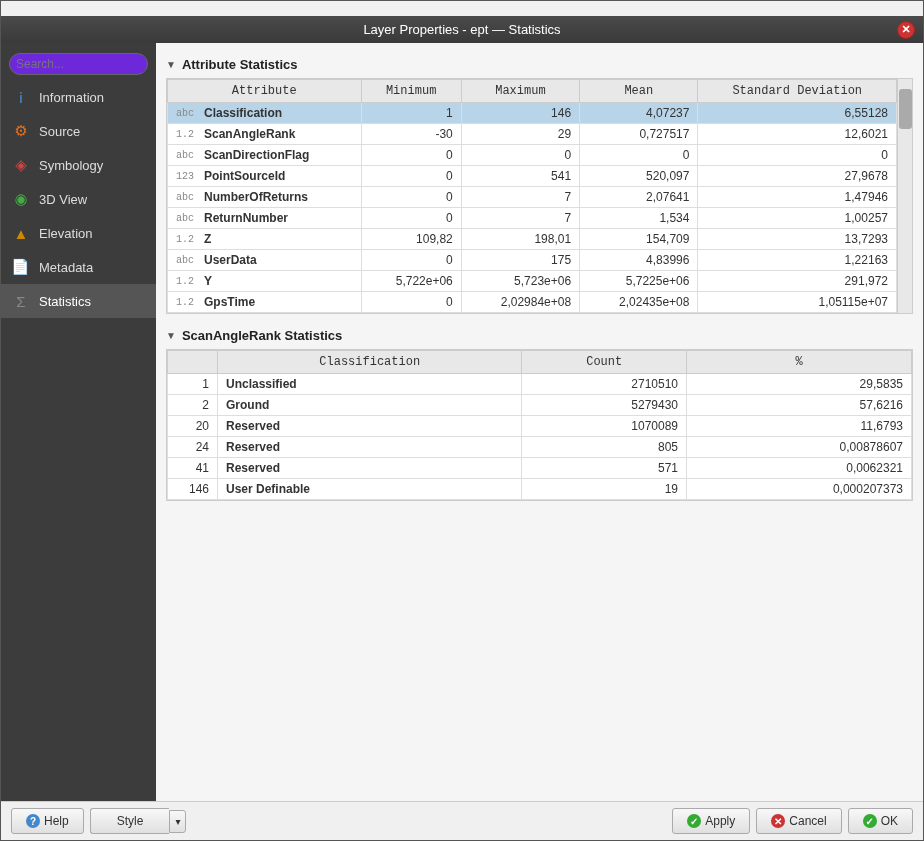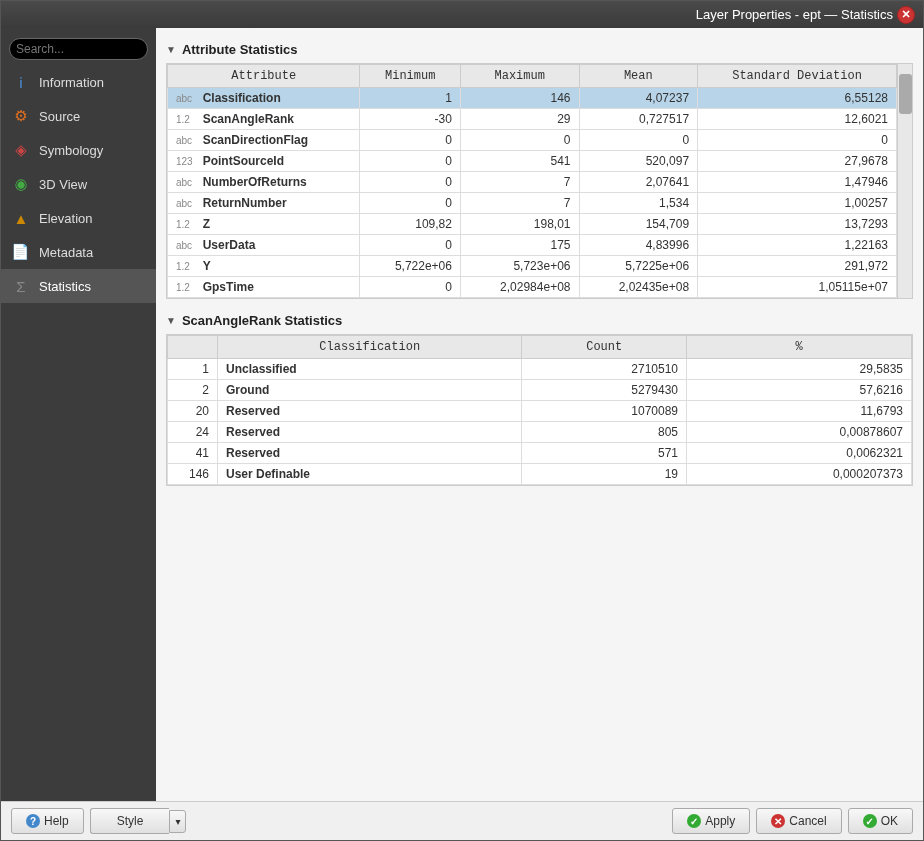--- a/index.html
+++ b/index.html
@@ -17,25 +17,26 @@
       width: 924px;
       height: 841px;
       background: #f0f0f0;
       border: 1px solid #555;
       display: flex;
       flex-direction: column;
     }
     .titlebar {
       background: linear-gradient(to bottom, #4a4a4a, #3a3a3a);
       color: #fff;
-      text-align: right;
+      text-align: center;
       padding: 6px 30px;
       font-size: 13px;
       position: relative;
       flex-shrink: 0;
+      margin-top: 15px;
     }
     .titlebar .close-btn {
       position: absolute;
       right: 8px;
       top: 50%;
       transform: translateY(-50%);
       width: 18px;
       height: 18px;
       background: #cc3333;
       border-radius: 50%;
@@ -57,21 +58,21 @@
       width: 155px;
       background: #3c3c3c;
       color: #ddd;
       flex-shrink: 0;
       display: flex;
       flex-direction: column;
       padding-top: 5px;
     }
     .sidebar-search {
       margin: 5px 8px;
-      background: #000000;
+      background: #6d28d9;
       border: 1px solid #666;
       border-radius: 11px;
       padding: 3px 6px;
       color: #ddd;
       font-size: 12px;
       width: calc(100% - 16px);
     }
     .sidebar-item {
       display: flex;
       align-items: center;
@@ -142,20 +143,21 @@
       border: 1px solid #ddd;
       padding: 3px 8px;
       color: #333;
     }
     td.type-label {
       color: #888;
       font-size: 10px;
       padding-right: 2px;
       border-right: none;
       width: 20px;
+      font-family: Liberation Mono, monospace;
     }
     td.attr-name {
       font-weight: bold;
       border-left: none;
     }
     td.num {
       text-align: right;
     }
     tr.selected-row {
       background: #b8d4e8;

